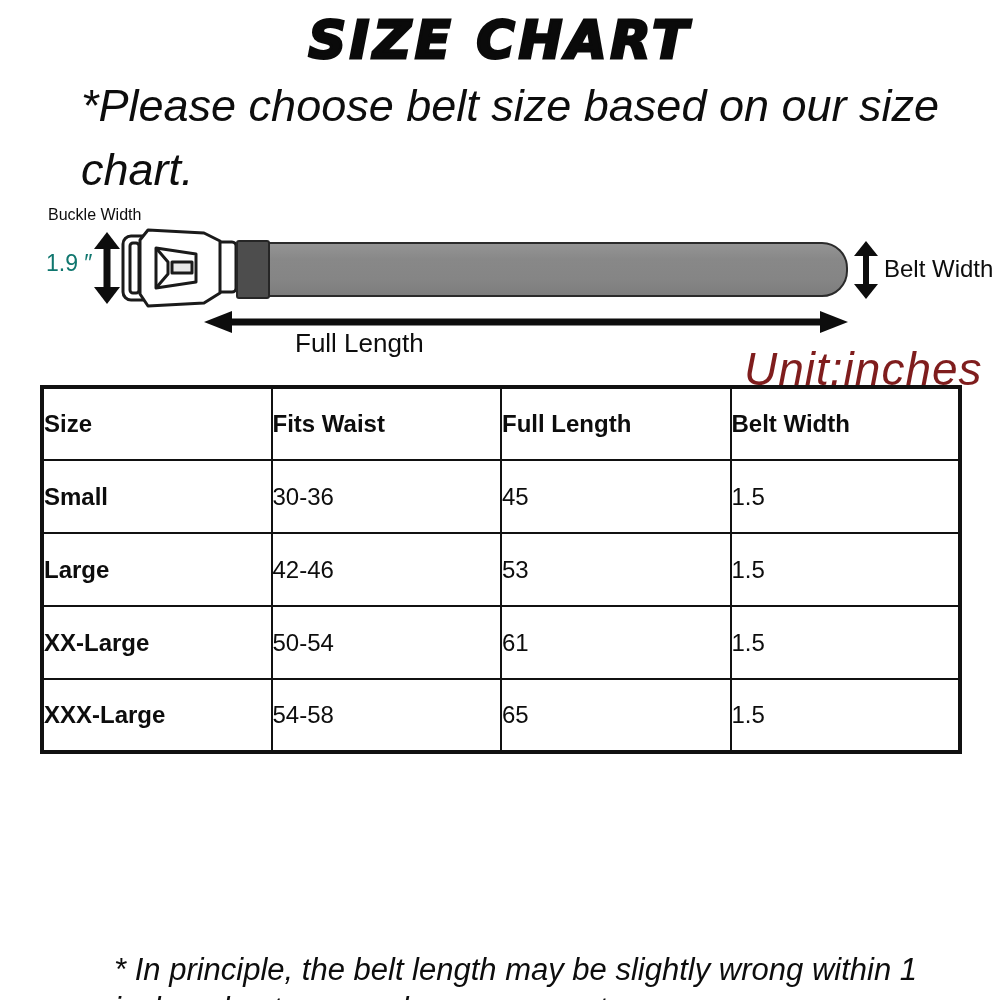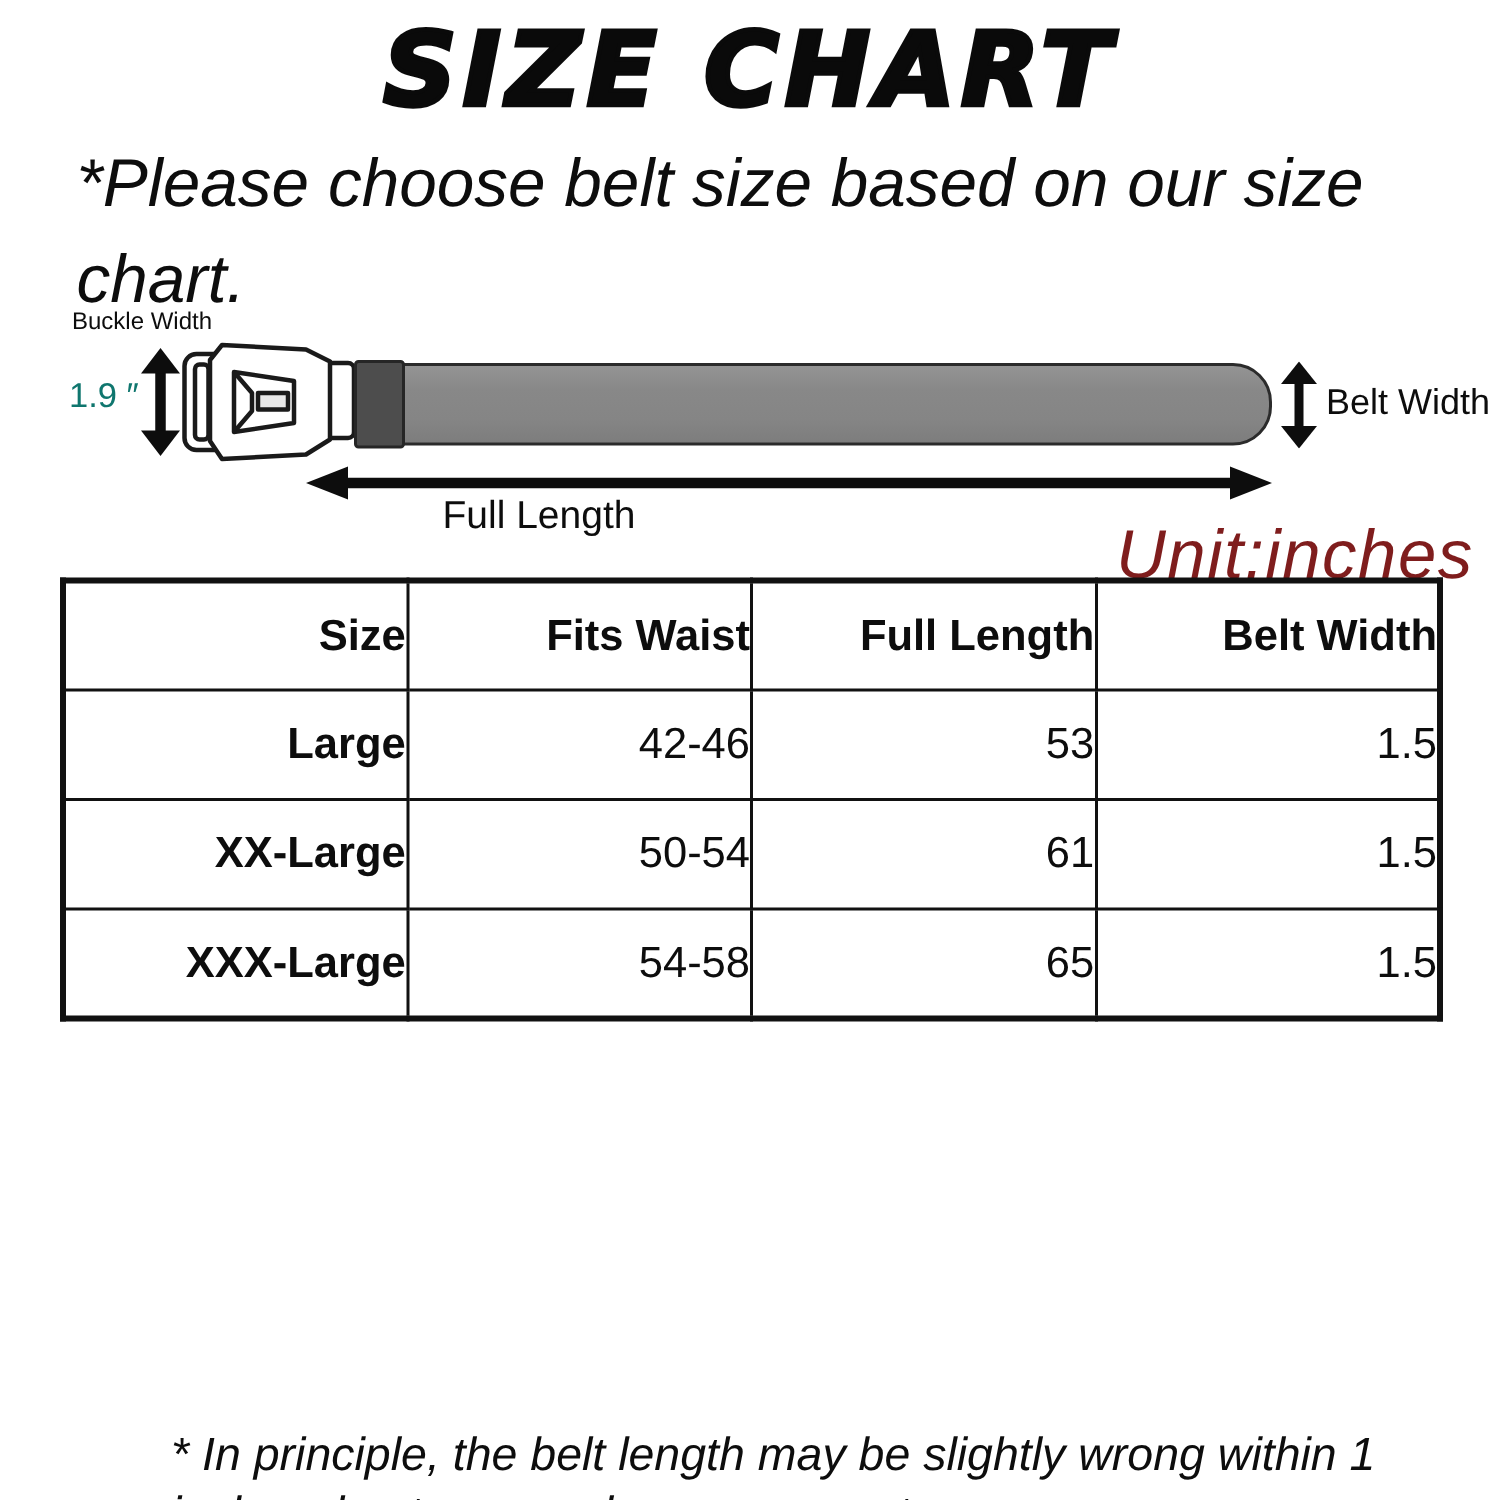--- a/index.html
+++ b/index.html
@@ -12,28 +12,28 @@
     position: relative;
   }
 
   
   .title {
     margin-top: 14px;
     text-align: center;
     font-family: "DejaVu Sans", sans-serif;
     font-style: italic;
     font-weight: bold;
-    font-size: 68px;
+    font-size: 52px;
     letter-spacing: 4px;
     line-height: 1.0;
     -webkit-text-stroke: 3px #0a0a0a;
     color: #0a0a0a;
   }
   .subtitle {
-    margin: 8px 0 0 51px;
+    margin: 8px 0 0 81px;
     width: 890px;
     font-style: italic;
     font-size: 45px;
     line-height: 1.42;
     color: #0d0d0d;
   }
 
   
   .diagram {
     position: absolute;
@@ -88,23 +88,23 @@
   
   table.size-table {
     position: absolute;
     left: 40px; top: 385px;
     width: 922px;
     border-collapse: collapse;
     table-layout: fixed;
   }
   table.size-table td, table.size-table th {
     border: 2px solid #111111;
-    text-align: right;
+    text-align: left;
     height: 73px;
-    font-size: 29px;
+    font-size: 24px;
     color: #0d0d0d;
   }
   table.size-table { border: 4px solid #111111; }
   table.size-table th { font-weight: bold; }
   td.size-name { font-weight: bold; }
 
   
   .footnote {
     position: absolute;
     left: 114px; top: 918px;
@@ -178,20 +178,26 @@
   <thead>
     <tr>
       <th>Size</th>
       <th>Fits Waist</th>
       <th>Full Length</th>
       <th>Belt Width</th>
     </tr>
   </thead>
   <tbody>
     <tr>
+      <td class="size-name">Small</td>
+      <td>30-36</td>
+      <td>45</td>
+      <td>1.5</td>
+    </tr>
+    <tr>
       <td class="size-name">Large</td>
       <td>42-46</td>
       <td>53</td>
       <td>1.5</td>
     </tr>
     <tr>
       <td class="size-name">XX-Large</td>
       <td>50-54</td>
       <td>61</td>
       <td>1.5</td>

